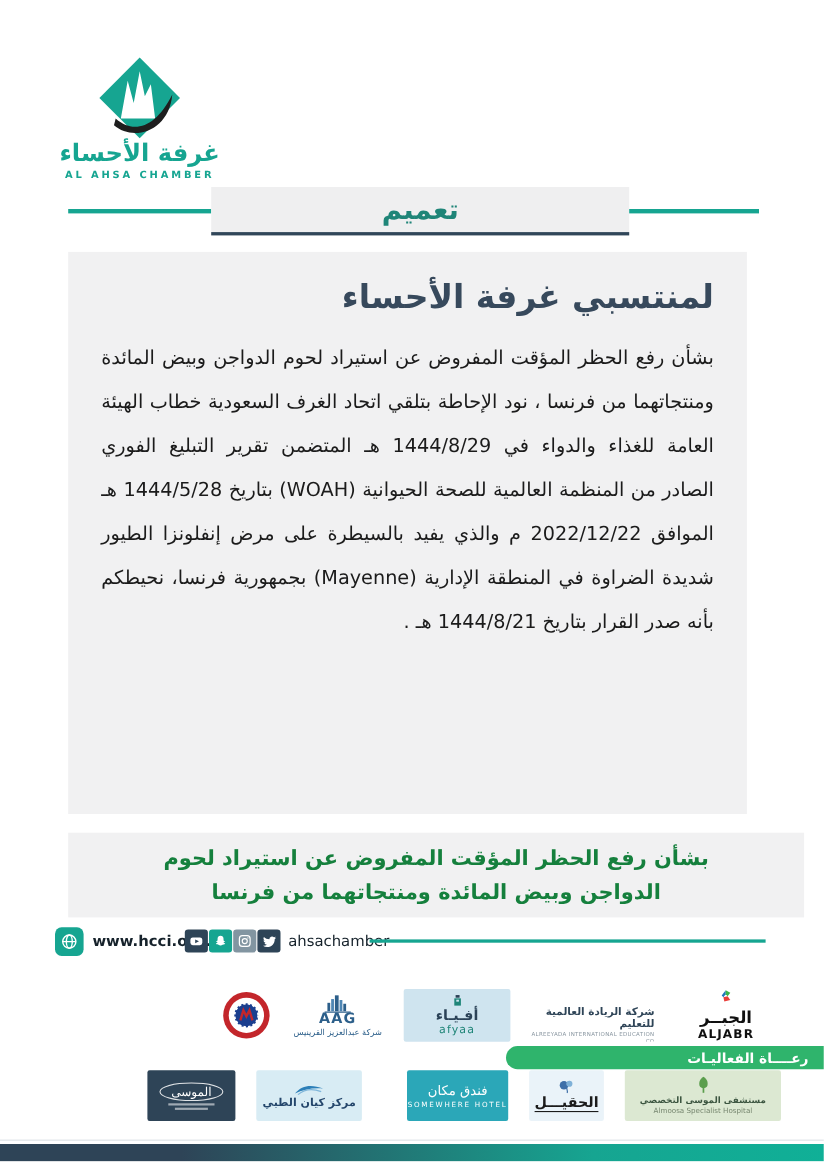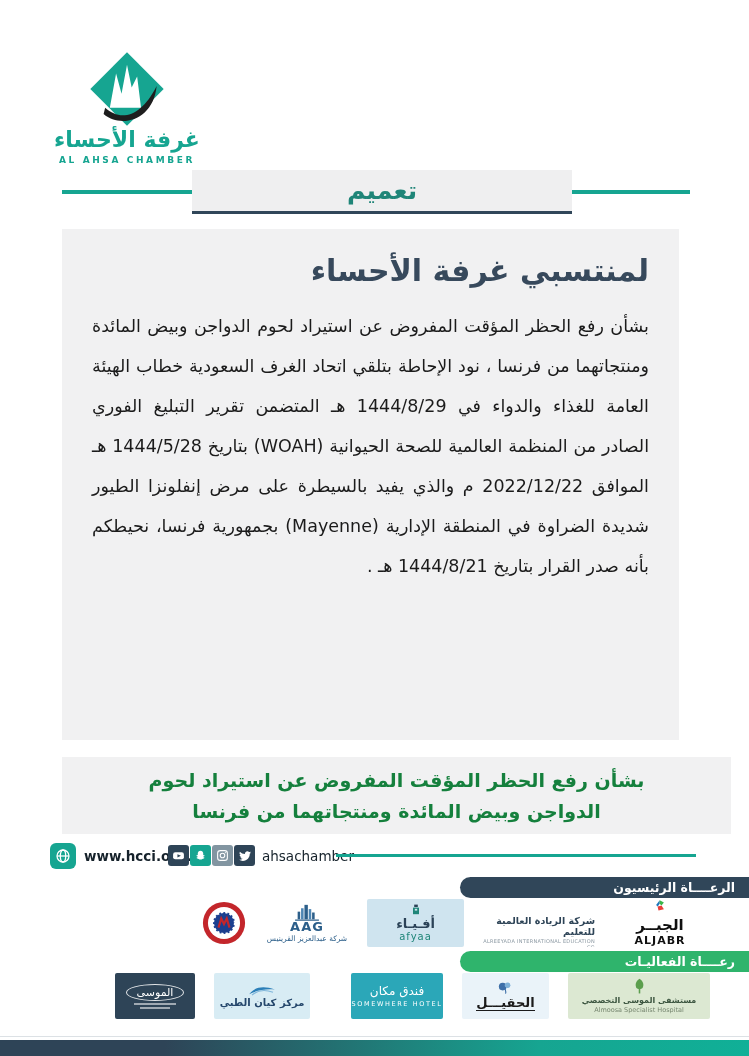--- a/index.html
+++ b/index.html
@@ -76,21 +76,21 @@
   .c-alkifah .ar { font-size:8px; font-weight:bold; color:#2E4457; direction:rtl; margin-top:1px; }
   .c-alkifah .en { font-size:5.5px; color:#B09A55; letter-spacing:0.6px; margin-top:1px; }
   .c-aag { width:90px; height:48px; background:#fff; }
   .c-aag .en { font-size:13px; font-weight:bold; color:#2C5F8A; letter-spacing:1px; line-height:12px; }
   .c-aag .ar { font-size:7.5px; color:#2C5F8A; direction:rtl; margin-top:1px; }
   .c-emblem { width:46px; height:48px; background:transparent; }
   
   .c-hospital { width:142px; height:46px; background:#DCE8D2; }
   .c-hospital .ar { font-size:8px; font-weight:bold; color:#3C5540; direction:rtl; margin-top:1px; }
   .c-hospital .en { font-size:6.5px; color:#76866F; margin-top:1px; }
-  .c-hqeel { width:87px; height:46px; background:#EAF3F9; }
+  .c-hqeel { width:68px; height:46px; background:#EAF3F9; }
   .c-hqeel .ar { font-size:13px; font-weight:bold; color:#1B1B1B; direction:rtl; border-bottom:1px solid #1B1B1B; }
   .c-hotel { width:92px; height:46px; background:#2BA7B8;margin-left:22px; }
   .c-hotel .ar { font-size:12px; color:#ffffff; direction:rtl; }
   .c-hotel .en { font-size:6.5px; color:#ffffff; letter-spacing:1.6px; margin-top:2px; }
   .c-kayan { width:96px; height:46px; background:#D8ECF4; }
   .c-kayan .ar { font-size:10px; font-weight:bold; color:#24466B; direction:rtl; margin-top:1px; }
   .c-almoosa { width:80px; height:46px; background:#2E4457; }
   .c-almoosa .ar { font-size:11px; color:#fff; direction:rtl; border:1px solid rgba(255,255,255,.85);
     border-radius:50%; padding:1px 10px; }
   .mini-bar { width:42px; height:2px; background:rgba(255,255,255,.55); margin-top:2px; }
@@ -160,23 +160,20 @@
     </span>
     <span class="soc" style="background:#2E4457">
       <svg width="13" height="13" viewBox="0 0 24 24" fill="#ffffff">
         <path d="M23 4.9c-.8.4-1.7.6-2.6.8A4.5 4.5 0 0 0 12.7 9 12.8 12.8 0 0 1 3.4 5a4.5 4.5 0 0 0 1.4 6 4.4 4.4 0 0 1-2-.5v.1a4.5 4.5 0 0 0 3.6 4.4 4.5 4.5 0 0 1-2 .1 4.5 4.5 0 0 0 4.2 3.1A9 9 0 0 1 2 20a12.7 12.7 0 0 0 6.9 2c8.3 0 12.8-6.9 12.8-12.8v-.6c.9-.6 1.6-1.4 2.3-2.3-.8.4-1.7.6-2.6.7a4.5 4.5 0 0 0 2-2.1z"></path>
       </svg>
     </span>
   </div>
   <div class="handle">ahsachamber</div>
   <div class="contact-line"></div>
 
-  <div class="bar main">
-    <span>الرعــــاة الرئيسيون</span>
-  </div>
   <div class="sponsor-row row-main">
     <div class="card c-aljabr">
       <svg width="24" height="34" viewBox="0 0 30 40">
         <path d="M2 20 L14 4 L14 16 L7 25 Z" fill="#1B75BC"></path>
         <path d="M14 4 L28 12 L20 22 L14 16 Z" fill="#3AB54A"></path>
         <path d="M7 25 L20 22 L28 34 L10 38 Z" fill="#E93E3A"></path>
       </svg>
       <span class="txt">
         <span class="ar">الجبــر</span>
         <span class="en">ALJABR</span>

